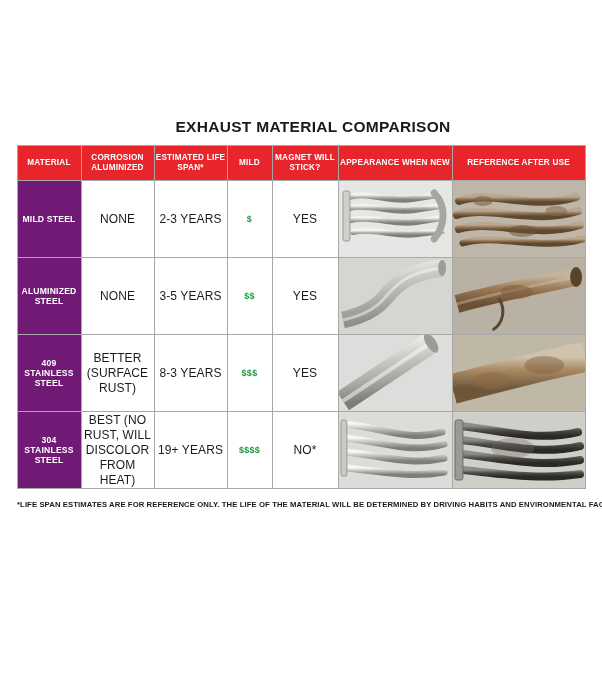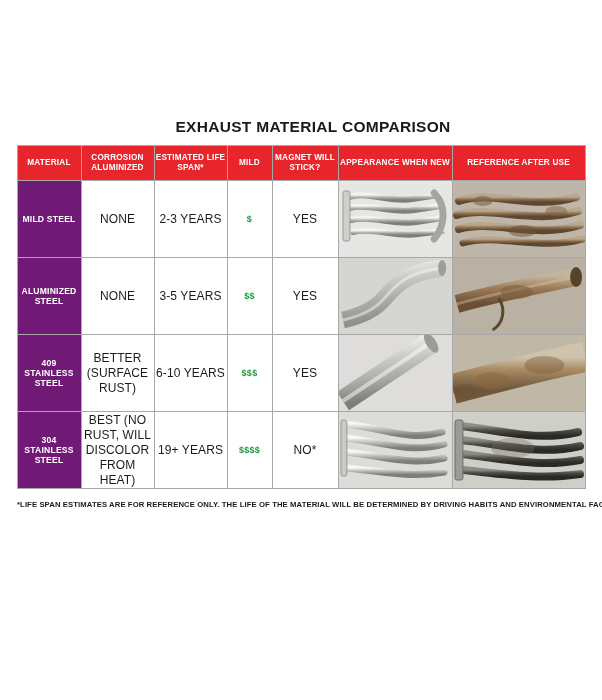--- a/index.html
+++ b/index.html
@@ -255,21 +255,21 @@
                 <path d="M46 40 C54 52, 50 66, 40 72" stroke="#5b4730" stroke-width="3" fill="none"></path>
                 <ellipse cx="64" cy="34" rx="16" ry="7" fill="#7d5c3c" opacity="0.55"></ellipse>
               </svg>
             </div>
           </td>
         </tr>
 
         <tr>
           <td class="matcol">409 STAINLESS STEEL</td>
           <td class="txt">BETTER (SURFACE RUST)</td>
-          <td class="txt">6-10 YEARS</td>
+          <td class="txt">8-3 YEARS</td>
           <td class="cost">$$$</td>
           <td class="txt">YES</td>
           <td class="imgcell">
             <div class="imgbox bg-light-gray">
               <svg class="pic" viewBox="0 0 114 76" preserveAspectRatio="none">
                 <defs>
                   <linearGradient id="sg1" x1="0" y1="0" x2="0.25" y2="1">
                     <stop offset="0%" stop-color="#fbfbfa"></stop>
                     <stop offset="30%" stop-color="#d4d4d1"></stop>
                     <stop offset="70%" stop-color="#a8a8a5"></stop>

